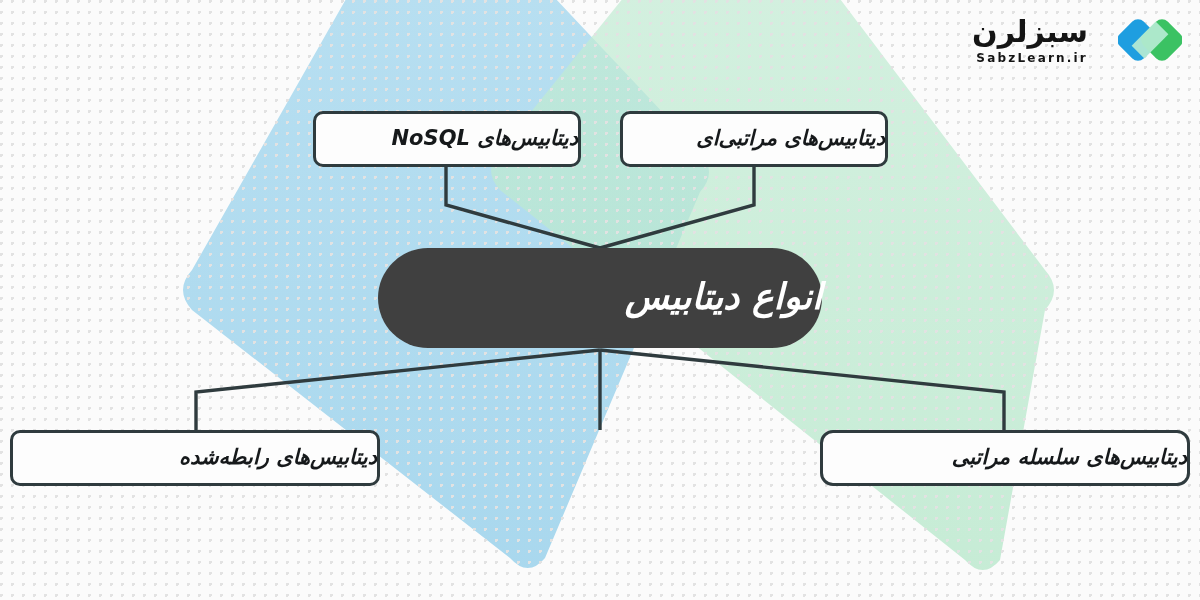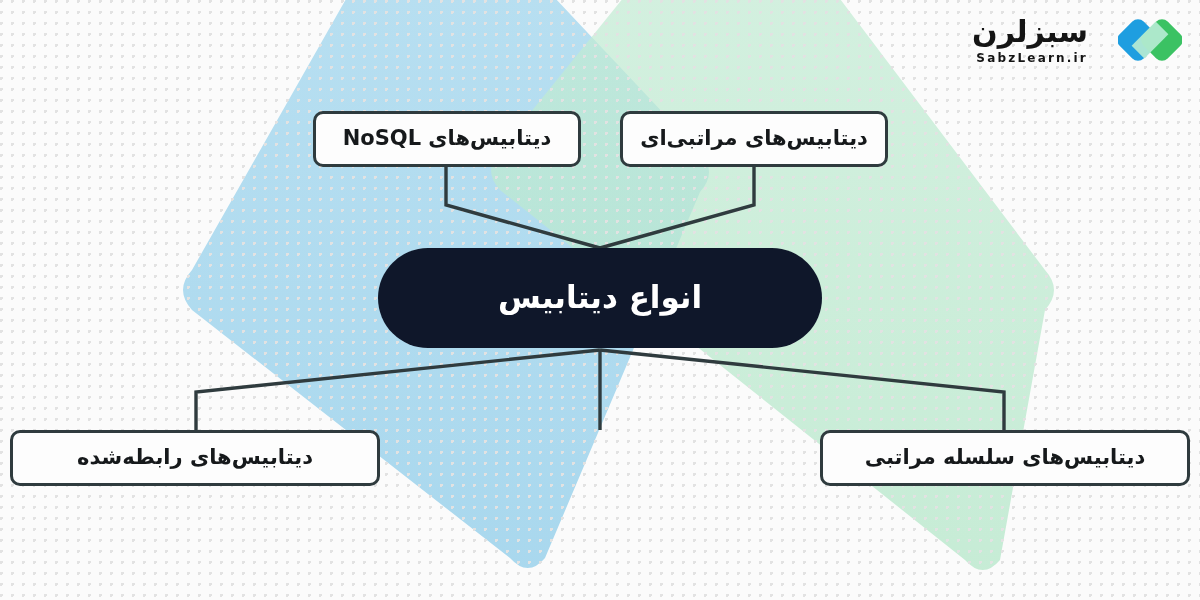--- a/index.html
+++ b/index.html
@@ -34,51 +34,52 @@
 
   
   .node {
     position: absolute;
     box-sizing: border-box;
     background: #fdfdfd;
     border: 3px solid #2f3b3e;
     border-radius: 10px;
     display: flex;
     align-items: center;
-    justify-content: center;
+    justify-content: flex-start;
     color: #16191b;
     font-weight: bold;
     font-size: 21px;
     letter-spacing: 0px;
     white-space: nowrap;
     z-index: 5;
+    font-style: italic;
   }
   .node-text {
     display: block;
     line-height: 1;
     transform: translateY(-1px);
   }
 
   .node.center {
-    background: #0f172a;
+    background: #404040;
     border: none;
     border-radius: 52px;
     color: #ffffff;
-    font-size: 31px;
+    font-size: 36px;
     box-shadow: none;
     z-index: 6;
   }
 
   
   #node-nosql        { left: 313px; top: 111px;  width: 268px; height: 56px; }
   #node-relational   { left: 620px; top: 111px;  width: 268px; height: 56px; }
   #node-central      { left: 378px; top: 248px;  width: 444px; height: 100px; }
   #node-distributed  { left: 10px;  top: 430px;  width: 370px; height: 56px; }
   #node-graph        { left: 421px; top: 430px;  width: 362px; height: 56px; }
-  #node-hierarchical { left: 820px; top: 430px;  width: 370px; height: 56px; }
+  #node-hierarchical { left: 820px; top: 430px;  width: 370px; height: 56px; border-radius: 13px; }
 
   
   #connectors {
     position: absolute;
     left: 0;
     top: 0;
     width: 1200px;
     height: 600px;
     z-index: 4;
     pointer-events: none;

